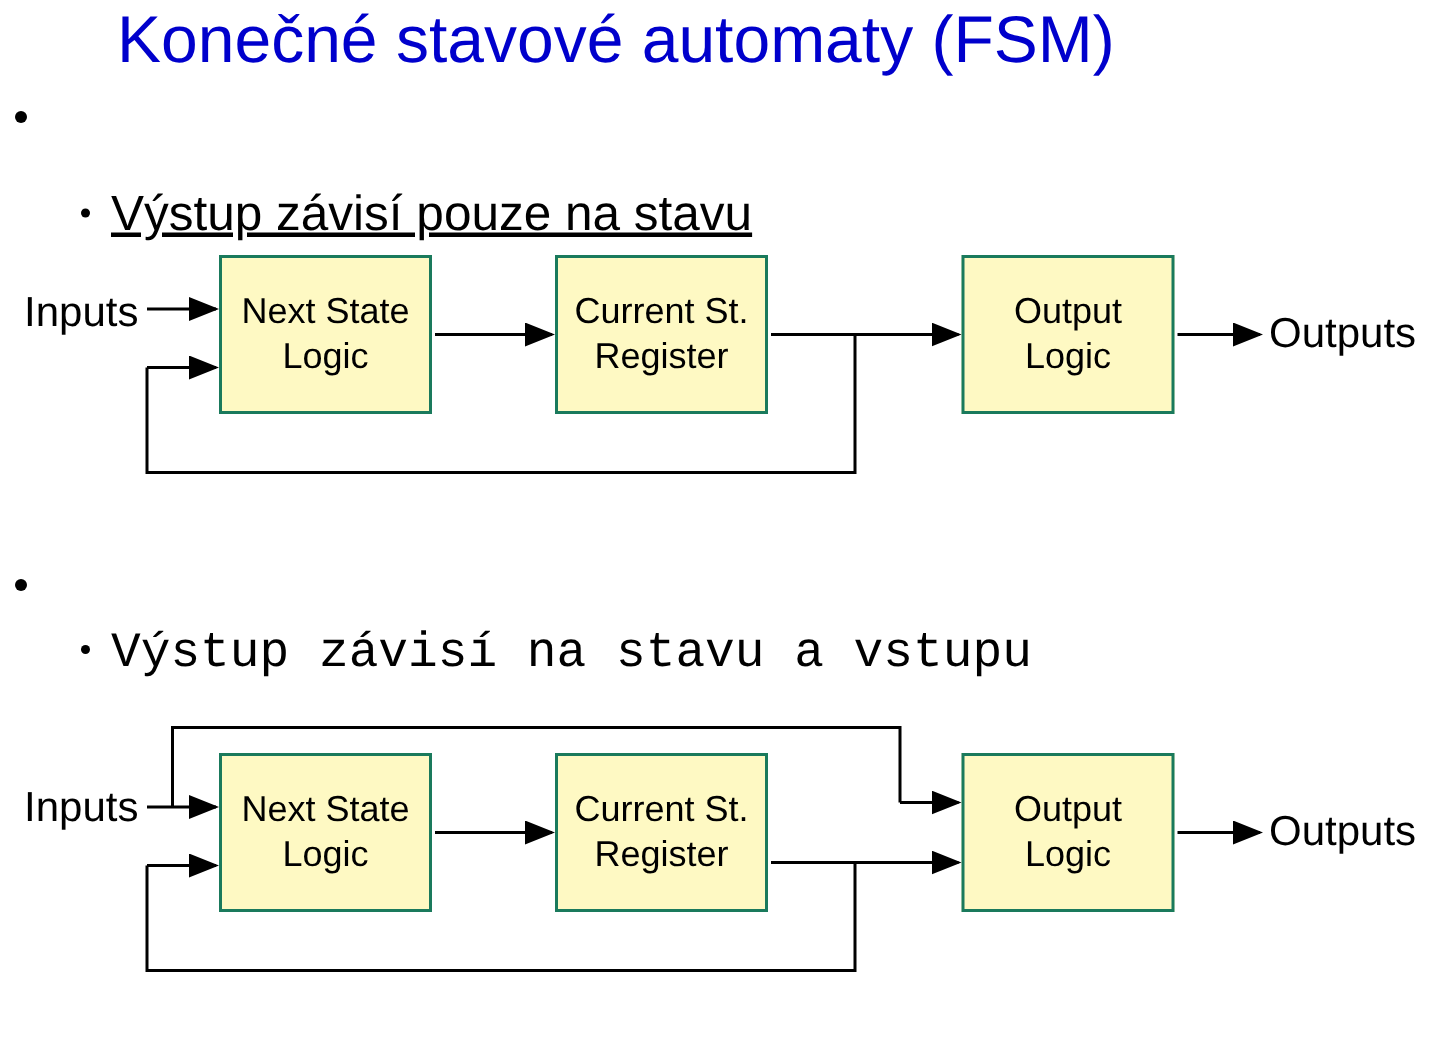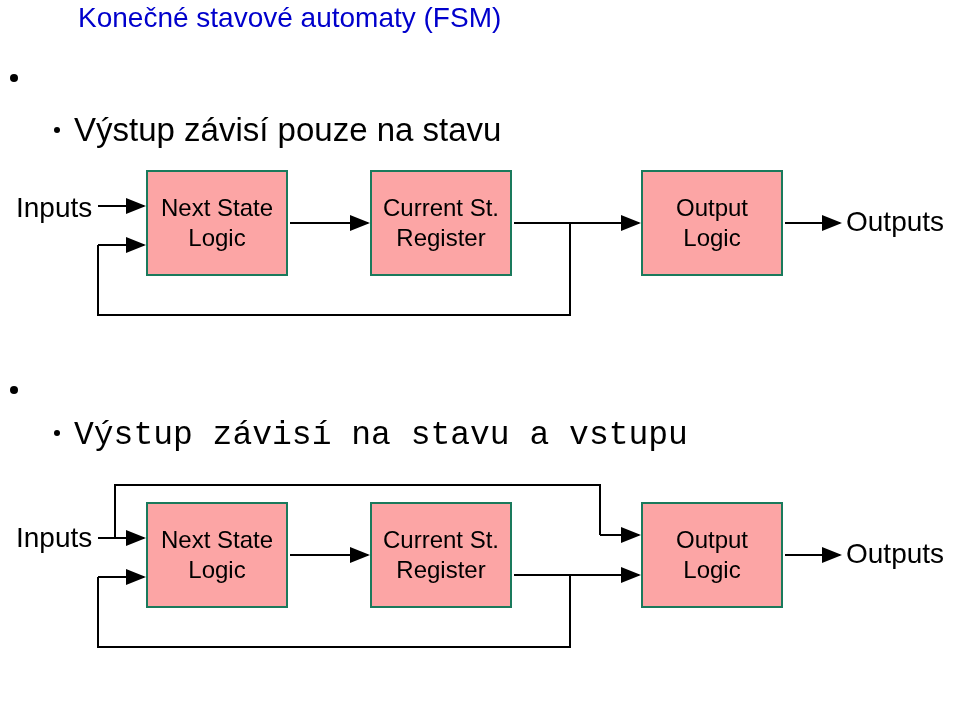--- a/index.html
+++ b/index.html
@@ -8,21 +8,21 @@
     width: 960px;
     height: 703px;
     font-family: Arial, Helvetica, sans-serif;
     background: #fff;
     position: relative;
   }
   .title {
     position: absolute;
     top: 2px;
     left: 78px;
-    font-size: 28px;
+    font-size: 44px;
     color: #0000cc;
   }
   .bullet-l1 {
     position: absolute;
     font-size: 36px;
     color: #000;
   }
   .bullet-l2 {
     position: absolute;
     font-size: 33px;
@@ -42,21 +42,21 @@
     width: 6px; height: 6px;
     background: #000;
     border-radius: 50%;
     vertical-align: middle;
     margin-right: 14px;
     margin-bottom: 5px;
   }
   .diagram { position: absolute; }
   .box {
     position: absolute;
-    background: #fca5a5;
+    background: #fef9c3;
     border: 2px solid #1a7a5c;
     text-align: center;
     display: flex;
     flex-direction: column;
     justify-content: center;
     font-size: 24px;
     line-height: 1.25;
     color: #000;
   }
   .label {
@@ -71,21 +71,21 @@
   }
 </style>
 </head>
 <body>
 
 <div class="title">Konečné stavové automaty (FSM)</div>
 
 <div class="bullet-l1" style="top:58px; left:10px;">
   <span class="dot"></span>
 </div>
-<div class="bullet-l2" style="top:111px; left:54px;">
+<div class="bullet-l2" style="top:123px; left:54px;text-decoration:underline;">
   <span class="small-dot"></span><span>Výstup závisí pouze na stavu</span>
 </div>
 
 <div class="diagram" style="top:170px; left:0; width:960px; height:190px;">
   <div class="label" style="top:22px; left:16px;">Inputs</div>
   <div class="box" style="left:146px; top:0; width:142px; height:106px;">
     <span>Next State</span>
     <span>Logic</span>
   </div>
   <div class="box" style="left:370px; top:0; width:142px; height:106px;">

